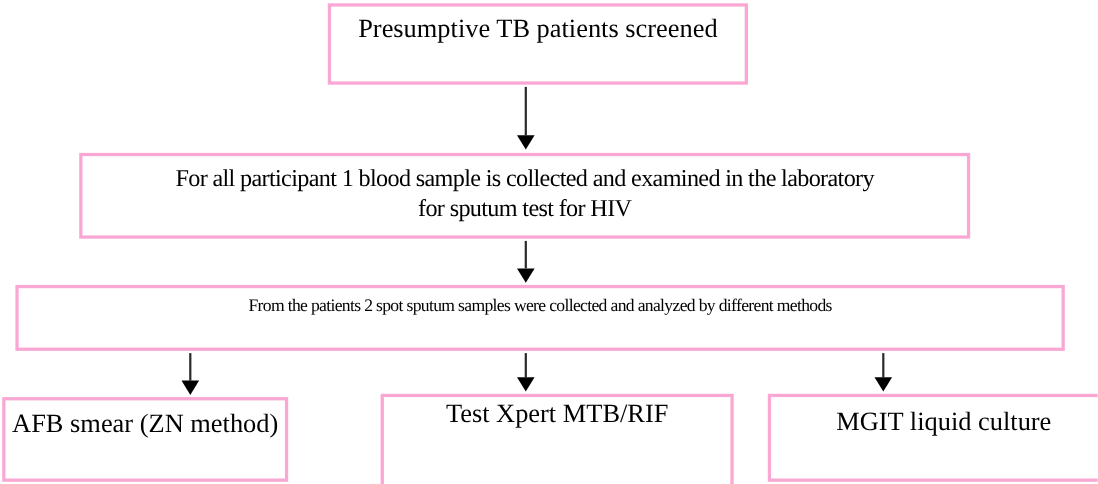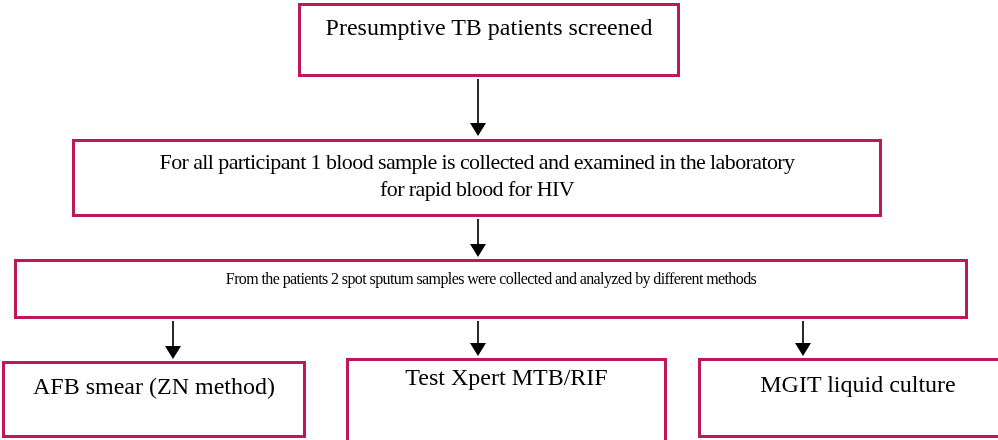--- a/index.html
+++ b/index.html
@@ -8,21 +8,21 @@
     width: 998px;
     height: 440px;
     background: #ffffff;
     font-family: "Liberation Serif", "DejaVu Serif", serif;
     color: #000000;
     overflow: hidden;
   }
   .node {
     position: absolute;
     box-sizing: border-box;
-    border: 3px solid #be185d;
+    border: 3px solid #f9a8d4;
     background: #ffffff;
     text-align: center;
     line-height: 1.22;
   }
   .condensed { letter-spacing: -0.6px; }
   .arrow { position: absolute; }
   .arrow .shaft {
     position: absolute;
     top: 0;
     left: 50%;
@@ -38,21 +38,21 @@
     width: 0; height: 0;
     border-left: 8px solid transparent;
     border-right: 8px solid transparent;
     border-top: 13px solid #000000;
   }
 
   
   #node-screened { left: 298px; top: 3px;   width: 382px; height: 74px; font-size: 24px; padding-top: 7px; }
   #node-blood    { left: 72px;  top: 139px; width: 810px; height: 78px; font-size: 22px; padding-top: 7px; }
   #node-sputum   { left: 14px;  top: 259px; width: 954px; height: 60px; font-size: 16px; padding-top: 7px; }
-  #node-afb      { left: 2px;   top: 361px; width: 304px; height: 77px; font-size: 24px; padding-top: 8px; }
+  #node-afb      { left: 2px;   top: 361px; width: 260px; height: 77px; font-size: 24px; padding-top: 8px; }
   #node-xpert    { left: 346px; top: 358px; width: 321px; height: 88px; font-size: 24px; padding-top: 2px; }
   #node-mgit     { left: 698px; top: 358px; width: 320px; height: 80px; font-size: 24px; padding-top: 9px; }
 
   
   #arrow-1 { left: 470px; top: 79px;  width: 16px; height: 57px; }
   #arrow-1 .shaft { height: 44px; }
   #arrow-2 { left: 470px; top: 219px; width: 16px; height: 38px; }
   #arrow-2 .shaft { height: 25px; }
   #arrow-3 { left: 165px; top: 321px; width: 16px; height: 38px; }
   #arrow-3 .shaft { height: 25px; }
@@ -70,21 +70,21 @@
     <span>Presumptive TB patients screened</span>
   </div>
 
   <div id="arrow-1" class="arrow">
     <div class="shaft"></div>
     <div class="head"></div>
   </div>
 
   <div id="node-blood" class="node condensed">
     <div>For all participant 1 blood sample is collected and examined in the laboratory</div>
-    <div>for rapid blood for HIV</div>
+    <div>for sputum test for HIV</div>
   </div>
 
   <div id="arrow-2" class="arrow">
     <div class="shaft"></div>
     <div class="head"></div>
   </div>
 
   <div id="node-sputum" class="node condensed">
     <span>From the patients 2 spot sputum samples were collected and analyzed by different methods</span>
   </div>

